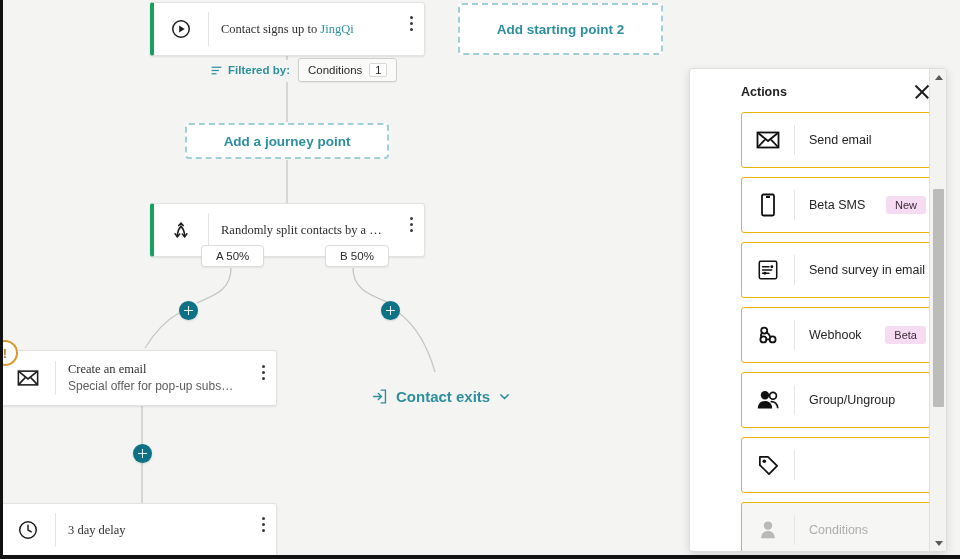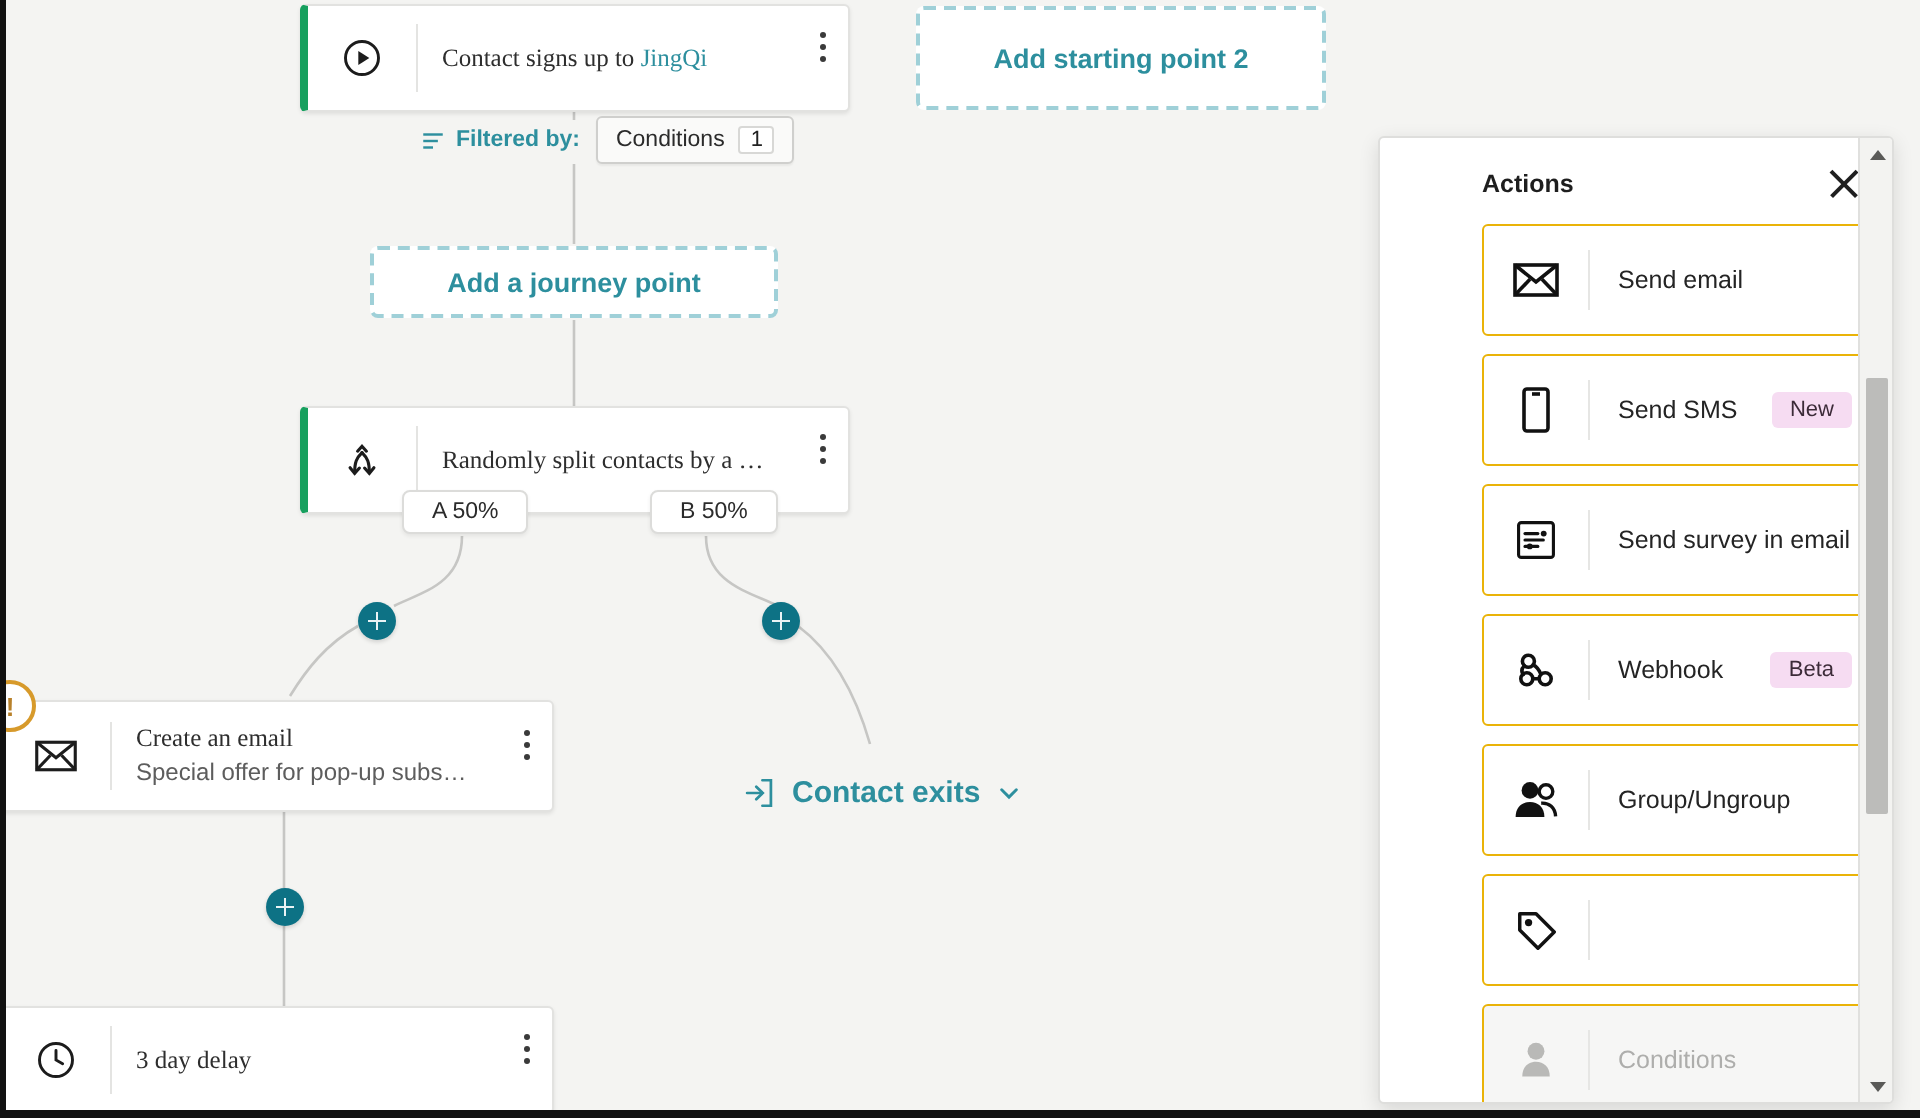--- a/index.html
+++ b/index.html
@@ -418,21 +418,21 @@
       </div>
 
       <div class="action">
         <div class="a-icon">
           <svg class="ic" width="16" height="24" viewBox="0 0 16 24" fill="none" stroke="currentColor" stroke-width="1.8">
             <rect x="2" y="1.5" width="12" height="21" rx="1.5"></rect>
             <path d="M6 4 H10"></path>
           </svg>
         </div>
         <div class="a-sep"></div>
-        <div class="a-label">Send SMS</div>
+        <div class="a-label">Beta SMS</div>
         <div class="badge">New</div>
       </div>
 
       <div class="action">
         <div class="a-icon">
           <svg class="ic" width="22" height="22" viewBox="0 0 24 24" fill="none" stroke="currentColor" stroke-width="1.7" stroke-linecap="round">
             <rect x="2.5" y="2.5" width="19" height="19" rx="1.5"></rect>
             <path d="M6 8.5 H13"></path>
               <path d="M6 12 H16"></path>
               <path d="M6 15.5 H13"></path>

